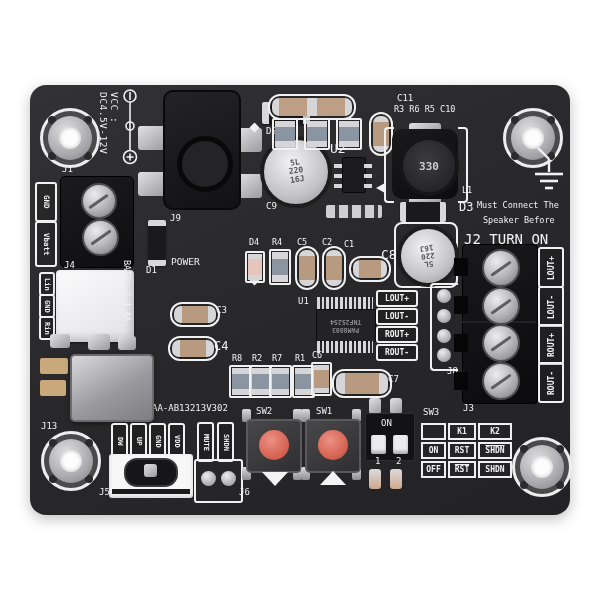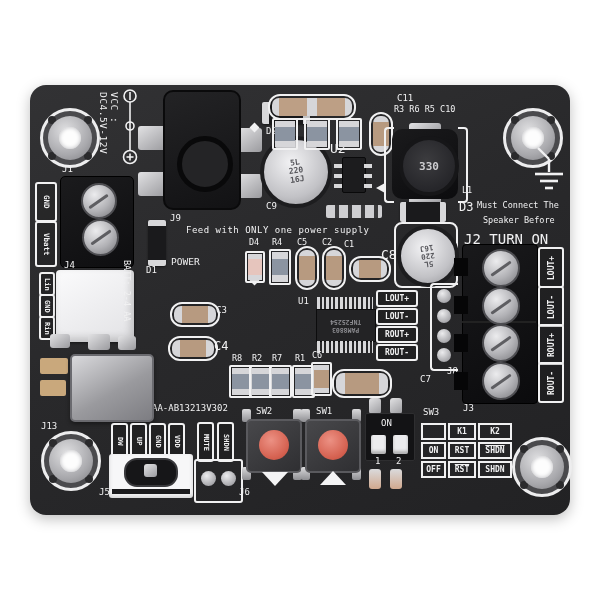--- a/index.html
+++ b/index.html
@@ -121,21 +121,20 @@
   <div class="obox vt" style="left:39px;top:294px;width:12px;height:20px;font-size:7px;">GND</div>
   <div class="obox vt" style="left:39px;top:316px;width:12px;height:20px;font-size:7px;">Rin</div>
   <div class="abs" style="left:56px;top:270px;width:78px;height:72px;background:linear-gradient(150deg,#fbfbfc,#e2e2e5);border-radius:4px;box-shadow:inset -3px -4px 8px rgba(0,0,0,.18),0 1px 3px rgba(0,0,0,.5);"></div>
 
   <div class="silk vt" style="left:122px;top:260px;height:80px;font-size:8.5px;">BATT: 2-4 AA</div>
 
   <div class="silk" style="left:170px;top:214px;font-size:9px;">J9</div>
   <div class="diodeV" style="left:148px;top:220px;width:18px;height:46px;"></div>
   <div class="silk" style="left:146px;top:266px;font-size:9px;">D1</div>
 
-  <div class="silk" style="left:186px;top:226px;font-size:9px;letter-spacing:.5px;">Feed with ONLY one power supply</div>
 
   <div class="silk" style="left:171px;top:257px;font-size:9.5px;">POWER</div>
   <div class="diam" style="left:251px;top:277px;"></div>
   <div class="silk" style="left:249px;top:238px;font-size:8.5px;">D4</div>
   <div class="silk" style="left:272px;top:238px;font-size:8.5px;">R4</div>
   <div class="silk" style="left:297px;top:238px;font-size:8.5px;">C5</div>
   <div class="silk" style="left:322px;top:238px;font-size:8.5px;">C2</div>
   <div class="silk" style="left:344px;top:240px;font-size:8.5px;">C1</div>
   <div class="rbox" style="left:245px;top:251px;width:14px;height:26px;">
       <div style="background:linear-gradient(180deg,#d6d6d9 0 20%,#e6c5bd 20% 80%,#d6d6d9 80%);"></div>
@@ -289,21 +288,21 @@
     </div>
   <div class="rbox" style="left:292px;top:365px;width:17px;height:27px;">
       <div></div>
     </div>
   <div class="rbox" style="left:311px;top:362px;width:15px;height:28px;">
       <div class="fillV" style="background:linear-gradient(180deg,#d6d6d9 0 18%,#b79a80 18% 82%,#d6d6d9 82%);"></div>
     </div>
   <div class="caps" style="left:332px;top:369px;width:52px;height:21px;">
       <div class="fillH"></div>
     </div>
-  <div class="silk" style="left:388px;top:375px;font-size:9px;padding-left:32px;">C7</div>
+  <div class="silk" style="left:388px;top:375px;font-size:9px;">C7</div>
 
   <div class="abs" style="left:40px;top:358px;width:28px;height:16px;background:#c9a87c;border-radius:2px;"></div>
   <div class="abs" style="left:40px;top:380px;width:26px;height:16px;background:#c9a87c;border-radius:2px;"></div>
   <div class="pad" style="left:50px;top:334px;width:20px;height:14px;"></div>
   <div class="pad" style="left:88px;top:334px;width:22px;height:16px;"></div>
   <div class="pad" style="left:118px;top:336px;width:18px;height:14px;"></div>
   <div class="abs" style="left:70px;top:354px;width:80px;height:64px;border-radius:5px;background:linear-gradient(150deg,#d9d9dc,#9a9a9e 55%,#7d7d82);border:2px solid #6a6a6f;box-shadow:0 2px 4px rgba(0,0,0,.4);"></div>
   <div class="silk" style="left:41px;top:422px;font-size:9px;">J13</div>
 
   <div class="obox vt" style="left:111px;top:423px;width:13px;height:32px;font-size:7px;">DW</div>

